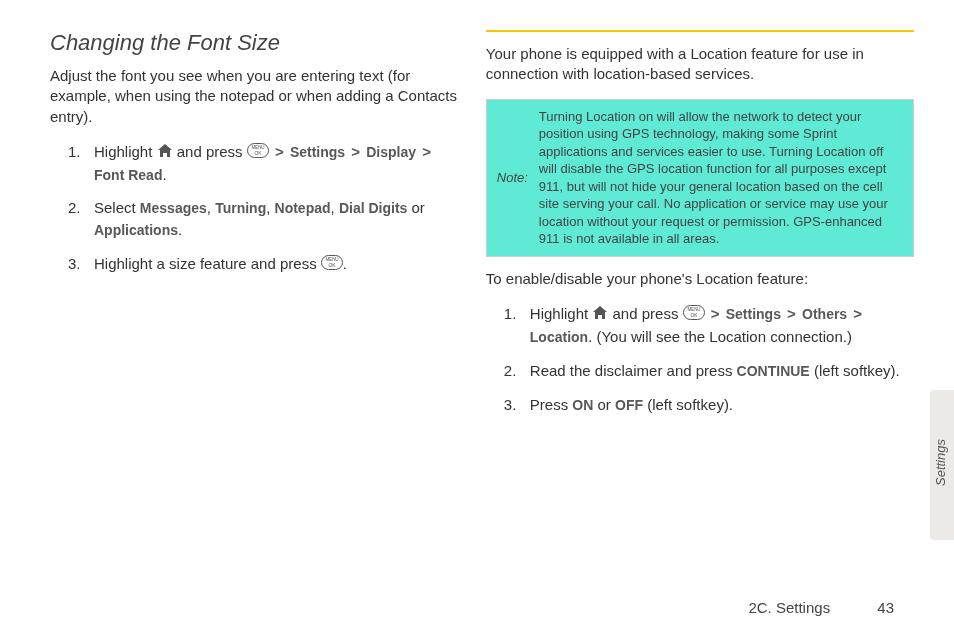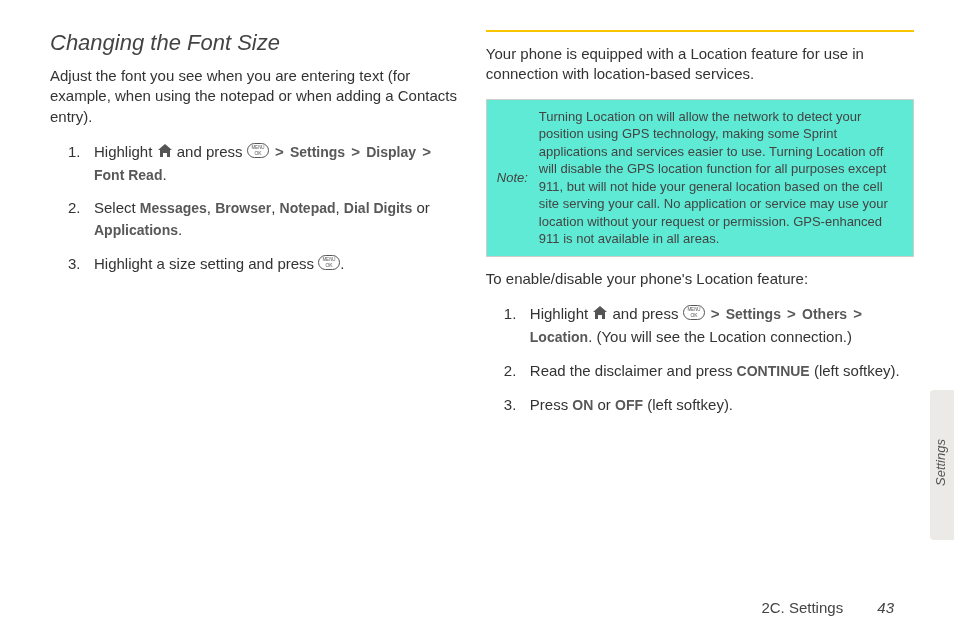--- a/index.html
+++ b/index.html
@@ -130,21 +130,21 @@
     position: absolute;
     right: 60px;
     bottom: 20px;
     font-size: 15px;
     color: #444;
   }
   .footer .section {
     margin-right: 30px;
   }
   .footer .pnum {
-    font-style: italic;
+    margin-left: 13px;
   }
 </style>
 </head>
 <body>
 
 <div class="page">
 
   <div class="col">
     <h2 class="small-heading">Changing the Font Size</h2>
     <p class="body">Adjust the font you see when you are entering text (for example, when using the notepad or when adding a Contacts entry).</p>
@@ -170,26 +170,26 @@
         <span class="gt">&gt;</span>
         <span class="bold">Settings</span>
         <span class="gt">&gt;</span>
         <span class="bold">Display</span>
         <span class="gt">&gt;</span>
         <span class="bold">Font Read</span><span>.</span>
       </li>
 
       <li>
         <span class="num">2.</span>
-        <span>Select </span><span class="bold">Messages</span><span>, </span><span class="bold">Browser</span><span>, </span><span class="bold">Notepad</span><span>, </span><span class="bold">Dial Digits</span><span> or </span><span class="bold">Applications</span><span>.</span>
+        <span>Select </span><span class="bold">Messages</span><span>, </span><span class="bold">Turning</span><span>, </span><span class="bold">Notepad</span><span>, </span><span class="bold">Dial Digits</span><span> or </span><span class="bold">Applications</span><span>.</span>
       </li>
 
       <li>
         <span class="num">3.</span>
-        <span>Highlight a size setting and press </span>
+        <span>Highlight a size feature and press </span>
         <span class="icon">
           <svg width="22" height="15" viewBox="0 0 22 15">
               <rect x="0.5" y="0.5" width="21" height="14" rx="7" fill="#fff" stroke="#555"></rect>
               <text x="11" y="6" font-size="4.5" text-anchor="middle" fill="#555" font-family="Arial">MENU</text>
               <text x="11" y="12" font-size="5" text-anchor="middle" fill="#555" font-family="Arial">OK</text>
             </svg>
         </span><span>.</span>
       </li>
 
     </ol>

